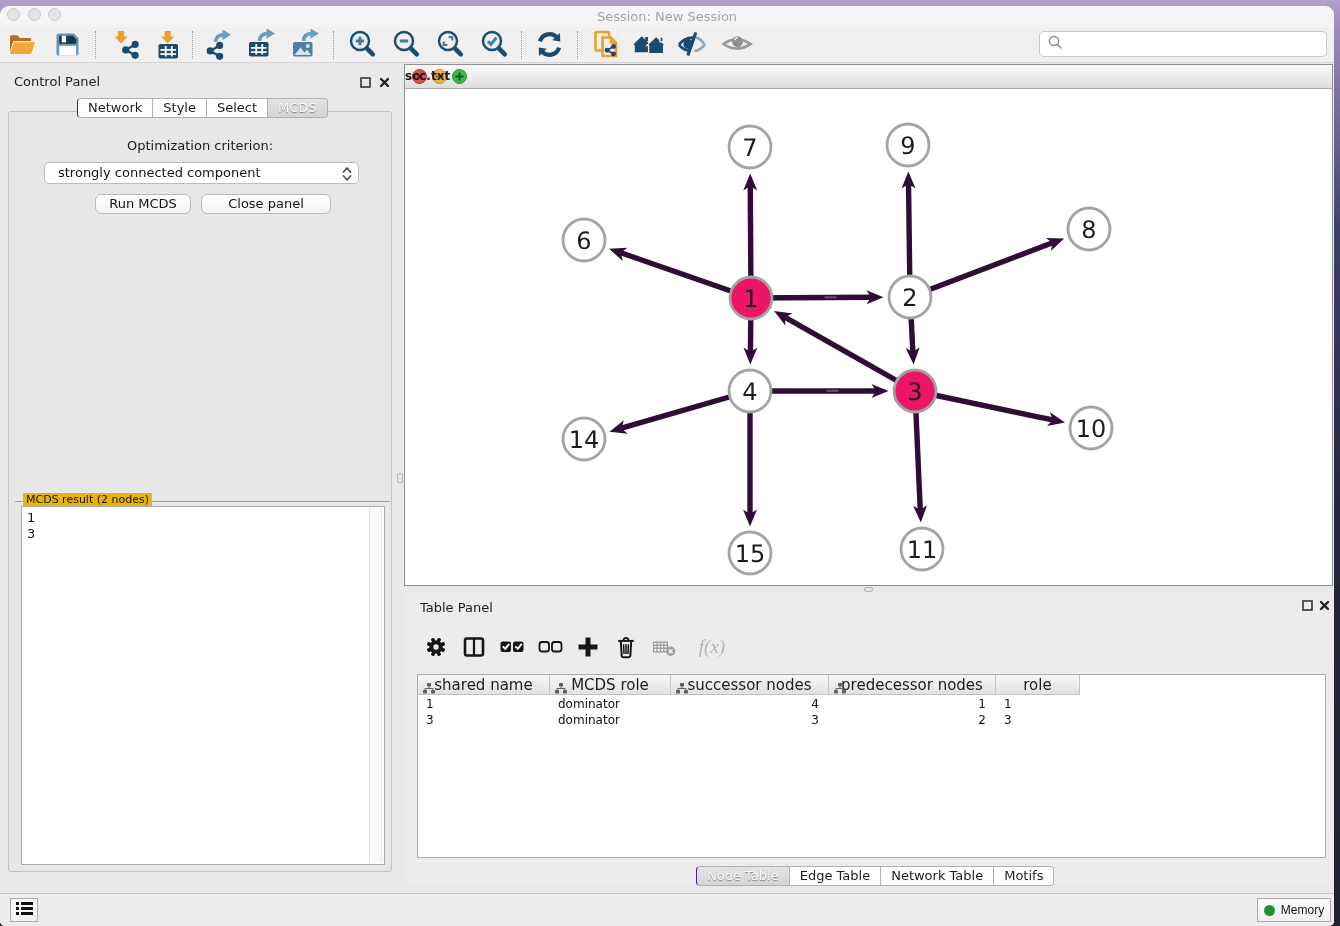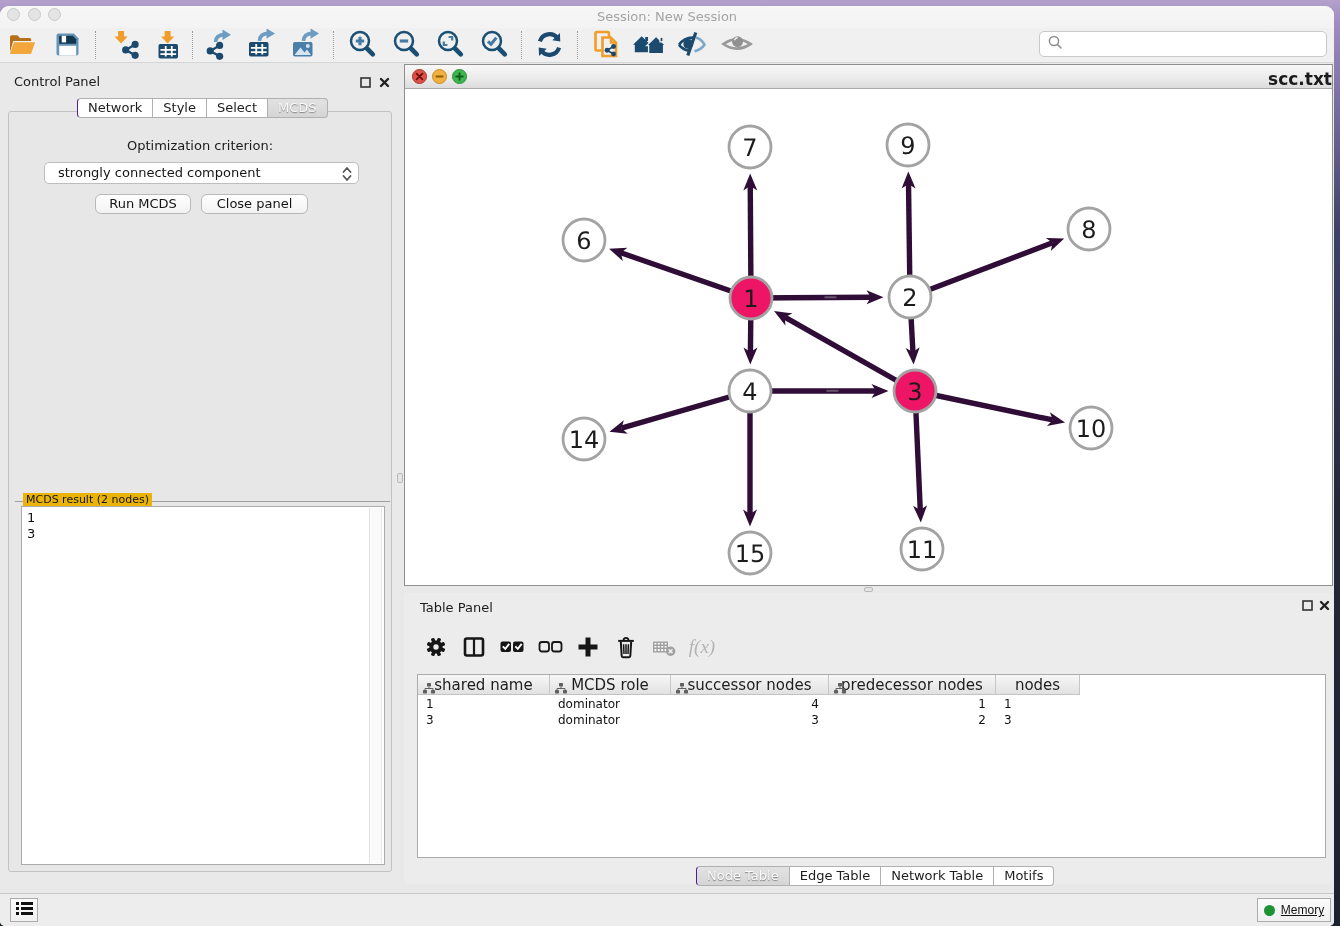--- a/index.html
+++ b/index.html
@@ -80,22 +80,22 @@
   .split-handle { position:absolute; background:#e4e4e4; border:1px solid #b9b9b9;
     border-radius:2px; }
   
   .netwin { position:absolute; left:404px; top:1px; width:929px; height:522px;
     border:1px solid #8f8f8f; background:#fff; }
   .net-titlebar { position:absolute; left:0; top:0; width:100%; height:24px;
     background:linear-gradient(#f8f8f8 0%, #ececec 55%, #dcdcdc 100%);
     border-bottom:1px solid #a9a9a9; }
   .traffic { position:absolute; top:4px; width:15px; height:15px; border-radius:50%;
     display:flex; align-items:center; justify-content:center; }
-  .net-title { position:absolute; top:4px; left:0; width:100%; text-align:right;
-    font-size:17px; font-weight:700; color:#1b1b1b; }
+  .net-title { position:absolute; top:4px; left:0; width:100%; text-align:left;
+    font-size:12px; font-weight:700; color:#1b1b1b; }
   .canvas { position:absolute; left:0; top:24px; width:927px; height:496px; background:#fff; }
   #graph { will-change: transform; }
   
   .tpanel { position:absolute; left:404px; top:530px; width:929px; height:291px;
     background:#ececec; border-radius:0 0 8px 8px; }
   .tp-toolbar { position:absolute; left:13px; top:33px; width:903px; height:36px; }
   .tp-icon { position:absolute; top:6px; width:30px; height:30px; display:flex;
     align-items:center; justify-content:center; }
   .tbl { position:absolute; left:13px; top:81px; width:909px; height:184px;
     background:#fff; border:1px solid #ababab; overflow:hidden; }
@@ -106,21 +106,21 @@
   .tbl-hicon { position:absolute; left:5px; top:4px; }
   .tbl-cell { position:absolute; height:16px; font-size:12px; color:#101010;
     line-height:16px; }
   .bottom-tabs { position:absolute; display:flex; z-index:2; }
   
   .statusbar { position:absolute; left:0; top:887px; width:100%; height:33px;
     background:#ededed; border-top:1px solid #c6c6c6; }
   .status-btn { position:absolute; top:4px; height:24px;
     background:linear-gradient(#fbfbfb,#f0f0f0); border:1px solid #ababab;
     display:flex; align-items:center; justify-content:center; font-size:12px;
-    color:#141414;text-decoration:underline; }
+    color:#141414; }
 </style>
 </head>
 <body>
 
 <div class="window">
 
   <div class="titlebar">
     <span class="tl-dot" style="left:7px"></span>
     <span class="tl-dot" style="left:28px"></span>
     <span class="tl-dot" style="left:48px"></span>
@@ -347,21 +347,21 @@
       <div class="cp-content">
         <div class="opt-label">Optimization criterion:</div>
         <div class="combo">
           <span>strongly connected component</span>
           <span class="updown"><svg width="12" height="18" viewBox="0 0 12 18">
                 <path d="M2.5 7 L6 3 L9.5 7" fill="none" stroke="#555" stroke-width="1.8" stroke-linecap="round" stroke-linejoin="round"></path>
                 <path d="M2.5 11 L6 15 L9.5 11" fill="none" stroke="#555" stroke-width="1.8" stroke-linecap="round" stroke-linejoin="round"></path>
               </svg></span>
         </div>
         <button class="cp-btn" style="left:86px; top:82px; width:96px">Run MCDS</button>
-        <button class="cp-btn" style="left:192px; top:82px; width:107px">Close panel</button>
+        <button class="cp-btn" style="left:192px; top:82px; width:130px">Close panel</button>
         <div class="resultbox">
           <span class="result-legend">MCDS result (2 nodes)</span>
           <div class="result-frame"></div>
           <div class="result-area" id="result-area">
               <div class="result-scroll"></div>
               <div>1</div>
               <div>3</div>
             </div>
         </div>
       </div>
@@ -579,21 +579,21 @@
               <svg width="26" height="26" viewBox="0 0 26 26">
      <g stroke="#9f9f9f" fill="none" stroke-width="1.4">
        <rect x="2.7" y="8.2" width="13.6" height="9.6" fill="#fdfdfd"></rect>
        <path d="M2.7 11.2 H16.3 M2.7 14.2 H16.3 M6.1 8.2 V17.8 M9.5 8.2 V17.8 M12.9 8.2 V17.8"></path>
      </g>
      <circle cx="19.6" cy="17.2" r="4.7" fill="#9f9f9f"></circle>
      <path d="M17.7 15.3 L21.5 19.1 M21.5 15.3 L17.7 19.1" stroke="#ececec" stroke-width="1.6"></path>
               </svg>
             </span>
           </div>
-          <div class="tp-icon" style="left: 270px;">
+          <div class="tp-icon" style="left: 280px;">
             <span style="font-family:'Liberation Serif',serif; font-style:italic; font-size:19px; color:#b3b3b3">f(x)</span>
           </div>
         </div>
       <div class="tbl" id="node-table">
           <div class="tbl-headrow" style="width: 662px;">
             <div class="tbl-hcell" style="left: 0px; width: 132px;"><span class="tbl-hicon">
       <svg width="12" height="11" viewBox="0 0 12 11">
                   <g fill="#606060">
       <rect x="4" y="0" width="4" height="3.4" rx="0.6"></rect>
       <rect x="0" y="7" width="4" height="3.4" rx="0.6"></rect>
@@ -621,21 +621,21 @@
                 </svg></span><span>successor nodes</span></div>
             <div class="tbl-hcell" style="left: 411px; width: 167px;"><span class="tbl-hicon">
       <svg width="12" height="11" viewBox="0 0 12 11">
                   <g fill="#606060">
       <rect x="4" y="0" width="4" height="3.4" rx="0.6"></rect>
       <rect x="0" y="7" width="4" height="3.4" rx="0.6"></rect>
       <rect x="8" y="7" width="4" height="3.4" rx="0.6"></rect>
                   </g>
       <path d="M6 3.5 V5.5 M2 7 V5.5 H10 V7" fill="none" stroke="#606060" stroke-width="1"></path>
                 </svg></span><span>predecessor nodes</span></div>
-            <div class="tbl-hcell" style="left: 578px; width: 84px;"><span>nodes</span></div>
+            <div class="tbl-hcell" style="left: 578px; width: 84px;"><span>role</span></div>
           </div>
           <div>
             <div class="tbl-cell" style="left: 0px; top: 21px; width: 132px; text-align: left; padding: 0px 0px 0px 8px;">1</div>
             <div class="tbl-cell" style="left: 132px; top: 21px; width: 121px; text-align: left; padding: 0px 0px 0px 8px;">dominator</div>
             <div class="tbl-cell" style="left: 253px; top: 21px; width: 158px; text-align: right; padding: 0px 10px 0px 0px;">4</div>
             <div class="tbl-cell" style="left: 411px; top: 21px; width: 167px; text-align: right; padding: 0px 10px 0px 0px;">1</div>
             <div class="tbl-cell" style="left: 578px; top: 21px; width: 84px; text-align: left; padding: 0px 0px 0px 8px;">1</div>
           </div>
           <div>
             <div class="tbl-cell" style="left: 0px; top: 37px; width: 132px; text-align: left; padding: 0px 0px 0px 8px;">3</div>

